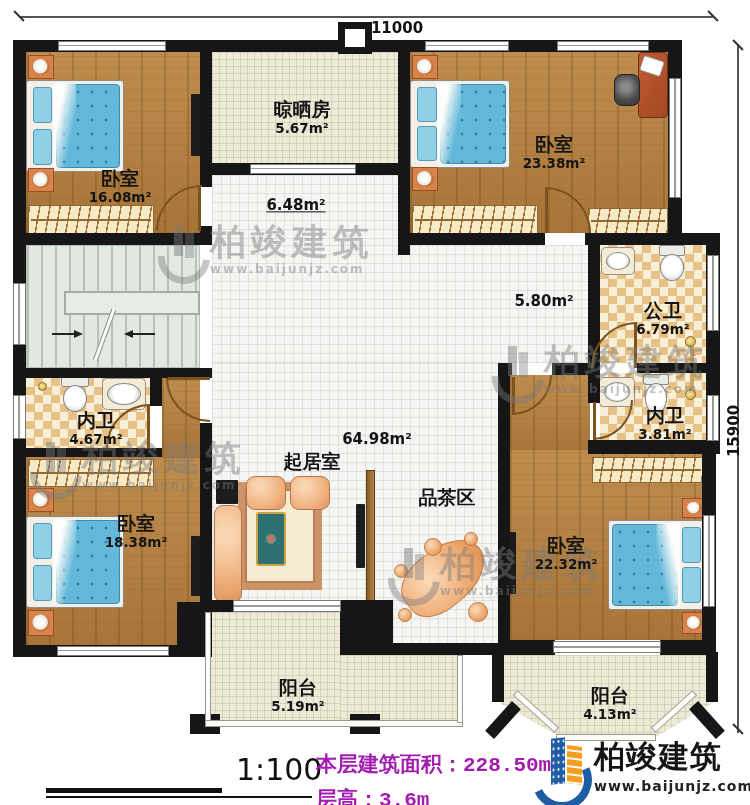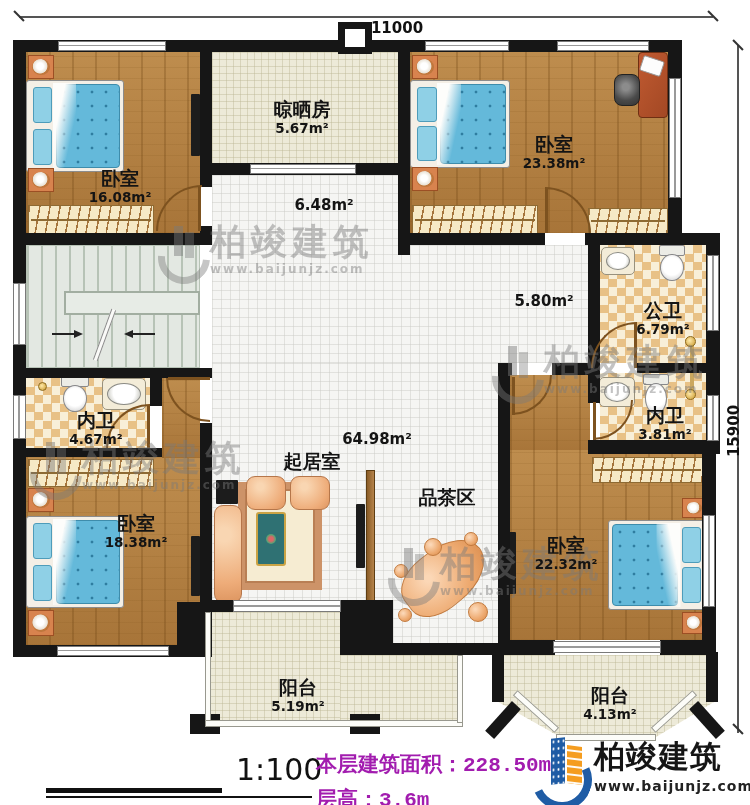--- a/index.html
+++ b/index.html
@@ -387,21 +387,21 @@
   <div class="abs lbl" style="left:566px;top:554px;">
     <div class="nm">卧室</div>
       <div class="ar">22.32m²</div>
     </div>
   <div class="abs lbl" style="left:312px;top:462px;">
     <div class="nm">起居室</div>
     </div>
   <div class="abs lbl" style="left:377px;top:440px;">
     <div class="ar" style="font-size:15px;">64.98m²</div>
     </div>
-  <div class="abs lbl" style="left:324px;top:206px;">
+  <div class="abs lbl" style="left:296px;top:206px;text-decoration:underline;">
     <div class="ar" style="font-size:15px;">6.48m²</div>
     </div>
   <div class="abs lbl" style="left:544px;top:302px;">
     <div class="ar" style="font-size:15px;">5.80m²</div>
     </div>
   <div class="abs lbl" style="left:447px;top:498px;">
     <div class="nm">品茶区</div>
     </div>
   <div class="abs lbl" style="left:298px;top:696px;">
     <div class="nm">阳台</div>

